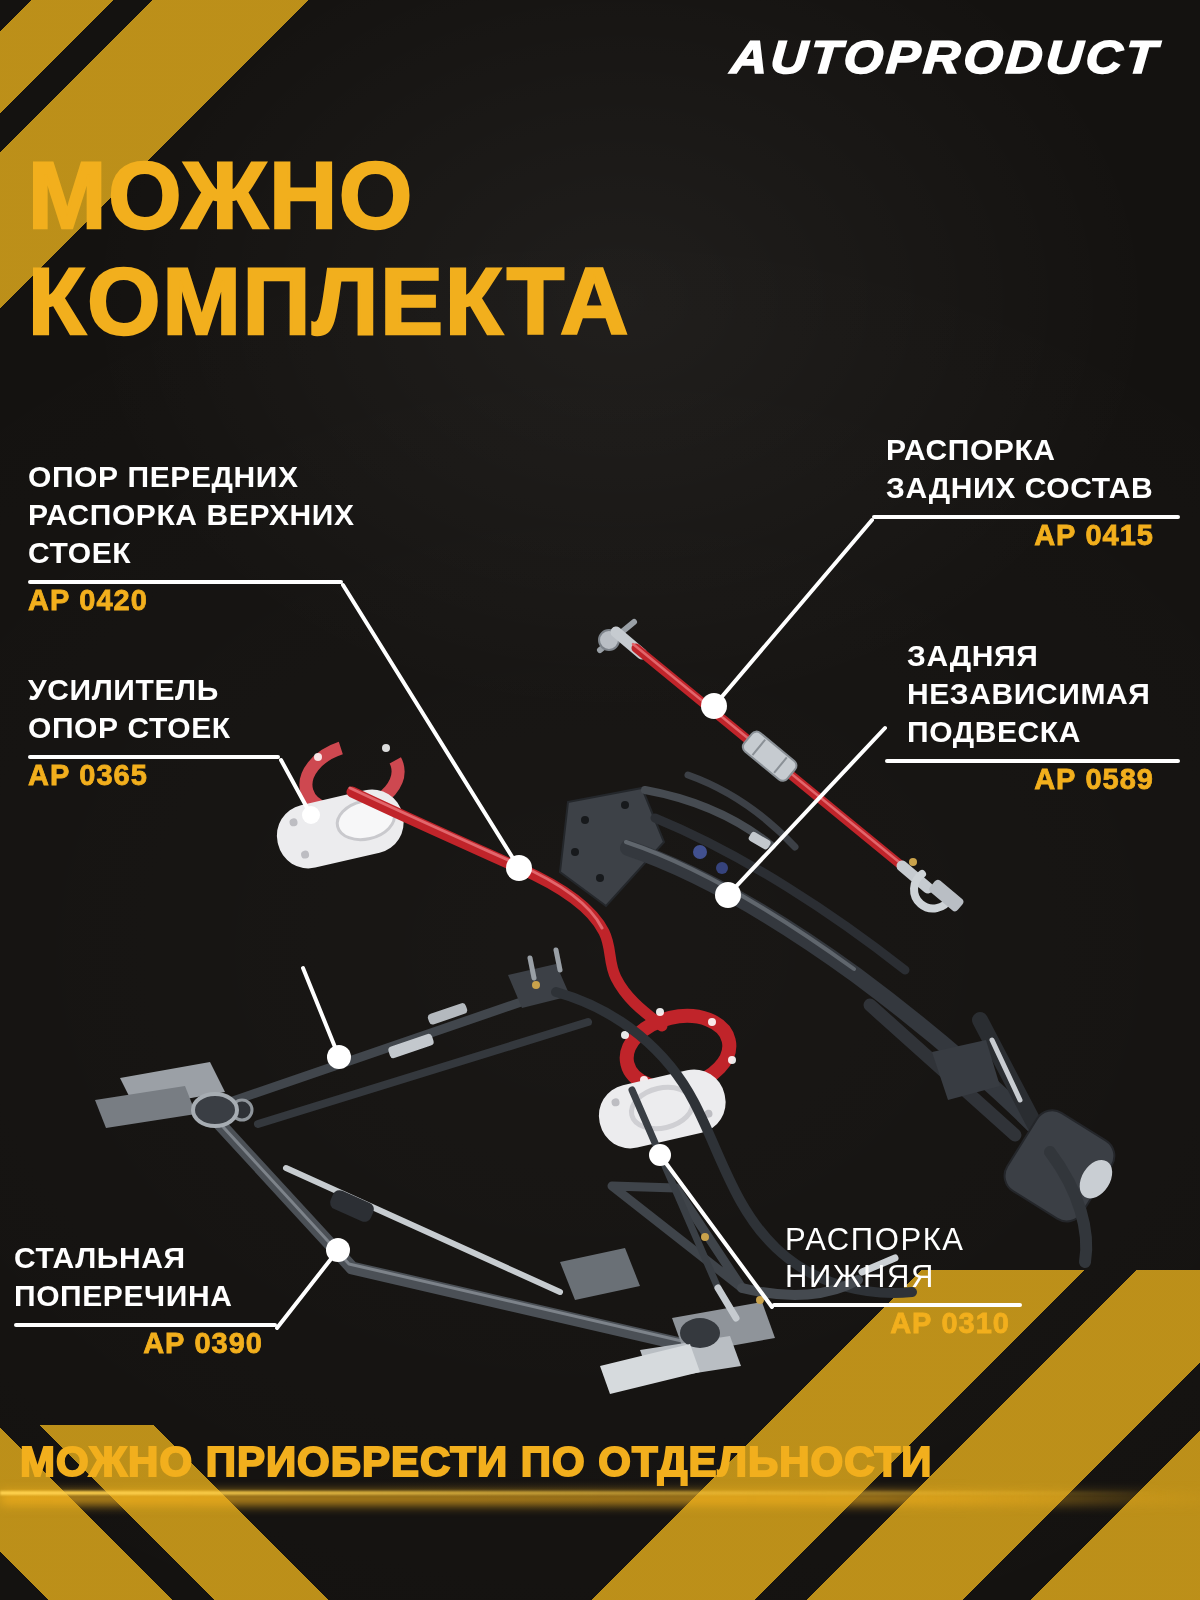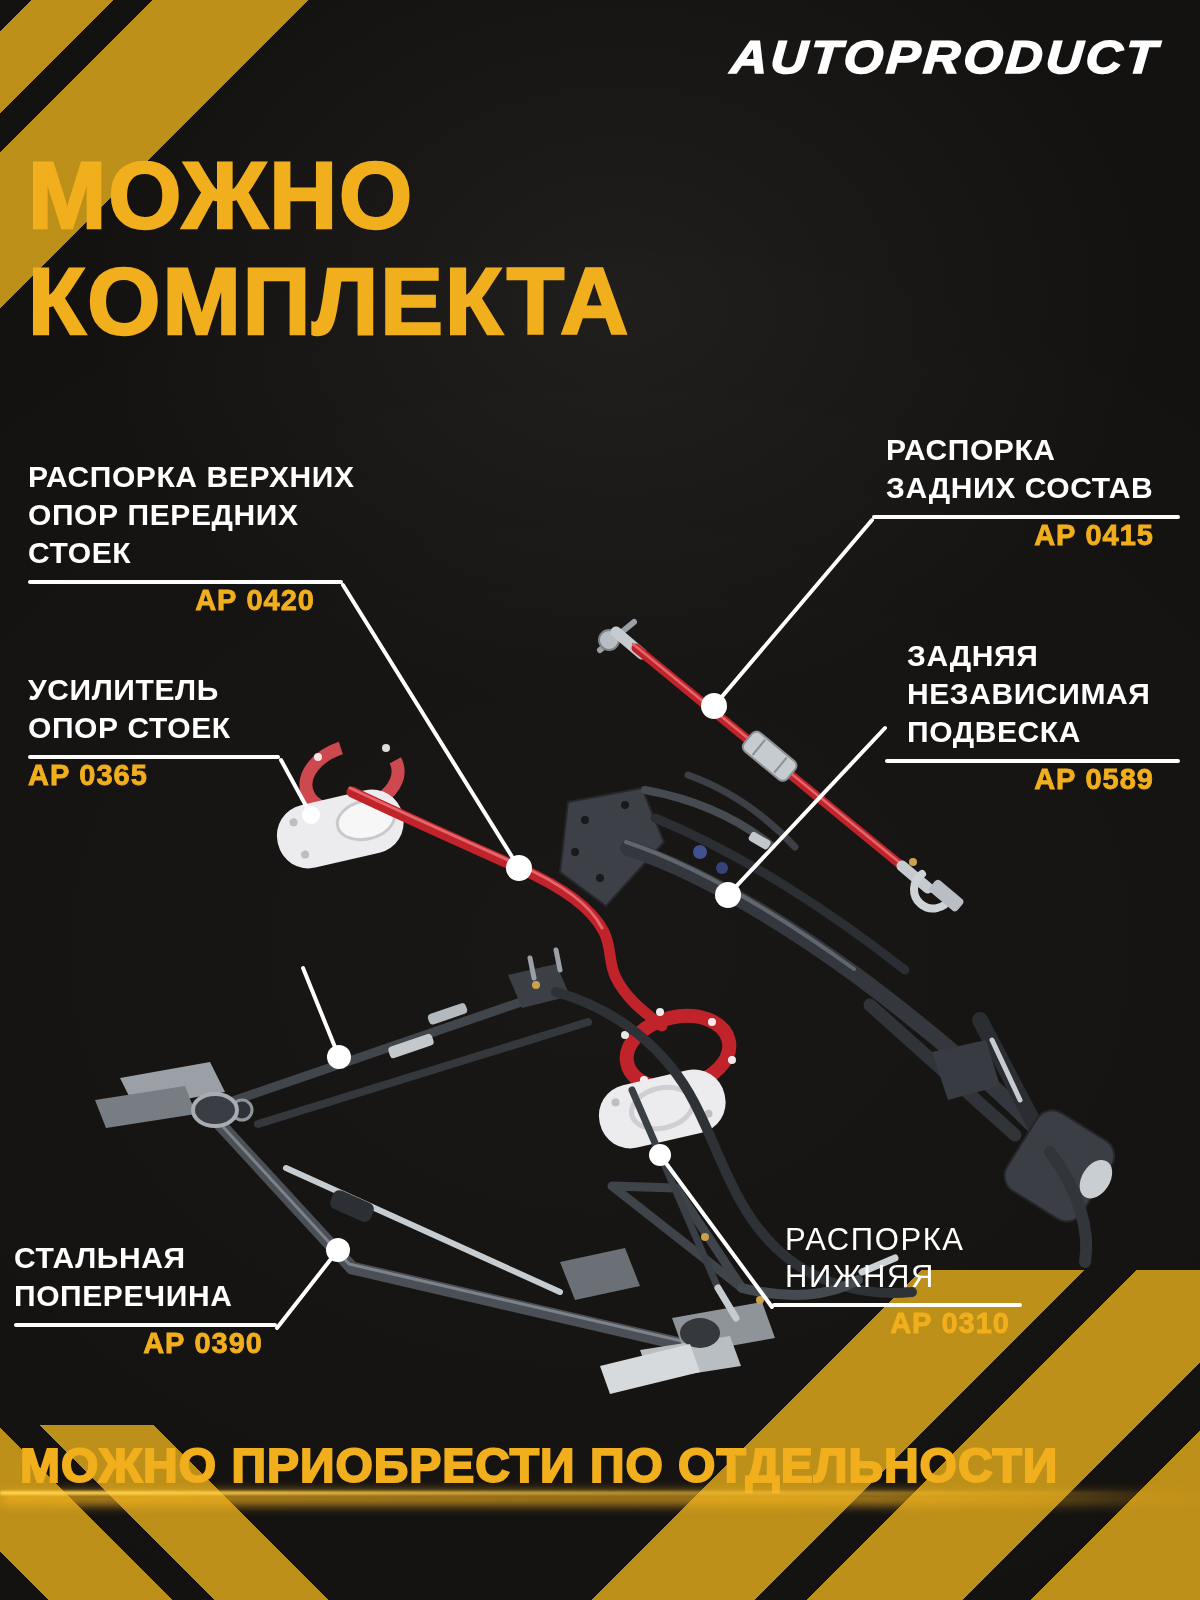--- a/index.html
+++ b/index.html
@@ -42,21 +42,21 @@
   
   .plabel{position:absolute;color:var(--white);}
   .plabel .ln{font-size:30px;font-weight:700;line-height:38px;letter-spacing:.6px;white-space:nowrap;}
   .plabel.light .ln{font-weight:400;font-size:31px;line-height:37px;letter-spacing:1.6px;}
   .plabel .rule{margin-top:8px;border-top:4px solid #fff;border-radius:2px;}
   .plabel .code{color:var(--yellow);font-size:29px;font-weight:700;
     letter-spacing:1px;-webkit-text-stroke:.8px var(--yellow);white-space:nowrap;}
   .plabel.al-right .code{text-align:right;}
   
   .footer{position:absolute;left:20px;top:1438px;color:var(--yellow);
-    font-size:48px;font-weight:700;letter-spacing:1px;-webkit-text-stroke:2px var(--yellow);white-space:nowrap;}
+    font-size:42px;font-weight:700;letter-spacing:1px;-webkit-text-stroke:2px var(--yellow);white-space:nowrap;}
   .footer-glow{position:absolute;left:0;top:1493px;width:1255px;height:11px;
     background:linear-gradient(to right,rgba(242,175,29,.95) 0%,rgba(242,175,29,.85) 70%,rgba(242,175,29,0) 100%);
     filter:blur(6px);}
   .footer-glow-core{position:absolute;left:0;top:1491px;width:1230px;height:4px;
     background:linear-gradient(to right,#ffd24f 0%,rgba(255,210,79,0) 95%);filter:blur(1px);}
   svg.layer{position:absolute;left:0;top:0;}
 </style>
 </head>
 <body>
 
@@ -212,25 +212,25 @@
       <circle cx="660" cy="1155" r="11"></circle>
     </g>
   </svg>
 
   <div class="logo">AUTOPRODUCT</div>
 
   <div class="title l1">МОЖНО</div>
   <div class="title l2">КОМПЛЕКТА</div>
 
   <div class="plabel" style="left:28px;top:458px;width:315px">
+    <div class="ln">ОПОР ПЕРЕДНИХ</div>
     <div class="ln">РАСПОРКА ВЕРХНИХ</div>
-    <div class="ln">ОПОР ПЕРЕДНИХ</div>
     <div class="ln">СТОЕК</div>
     <div class="rule"></div>
-    <div class="code" style="text-align:right;padding-right:28px">АР 0420</div>
+    <div class="code" style="text-align:left;padding-right:28px">АР 0420</div>
   </div>
 
   <div class="plabel" style="left:28px;top:671px;width:252px">
     <div class="ln">УСИЛИТЕЛЬ</div>
     <div class="ln">ОПОР СТОЕК</div>
     <div class="rule"></div>
     <div class="code" style="text-align:left;padding-right:22px">АР 0365</div>
   </div>
 
 

